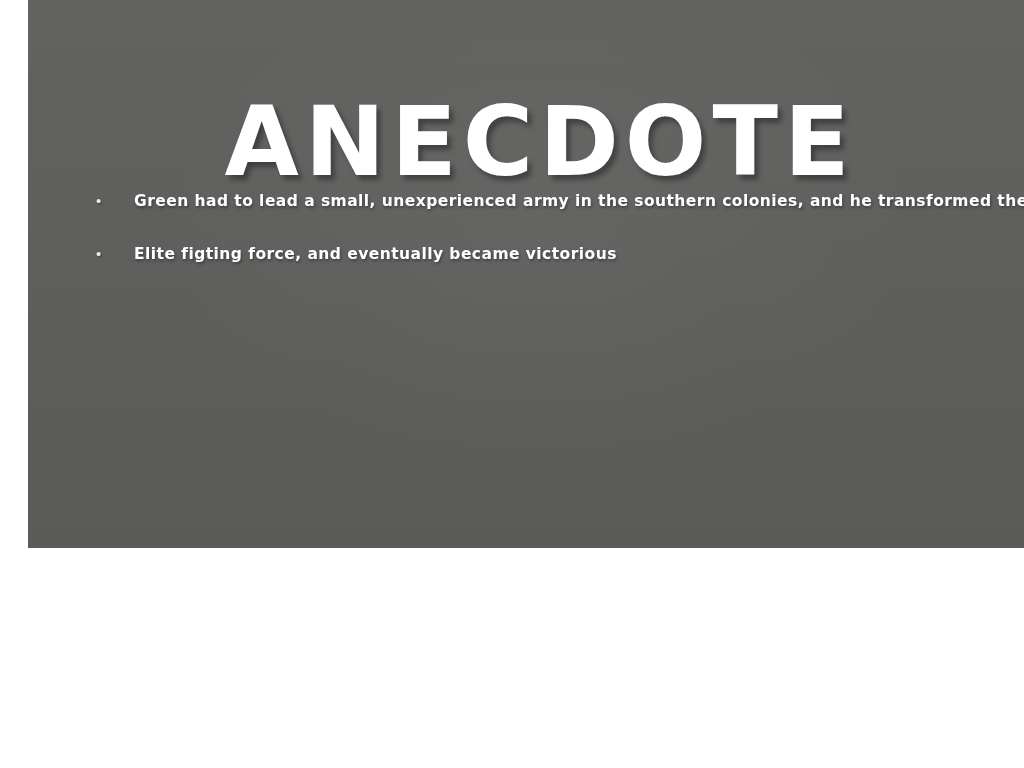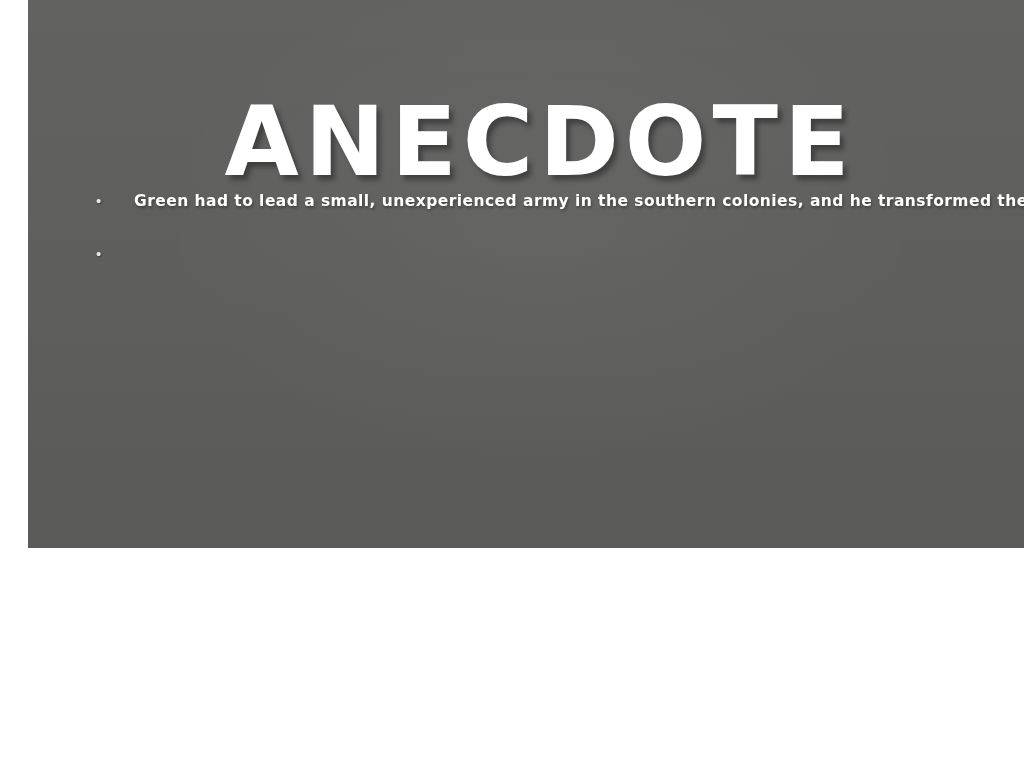--- a/index.html
+++ b/index.html
@@ -83,16 +83,17 @@
 
   <h1 class="slide-title">ANECDOTE</h1>
 
   <ul class="bullet-list">
     <li class="bullet-item">
       <span class="bullet-marker">•</span>
       <span class="bullet-text">Green had to lead a small, unexperienced army in the southern colonies, and he transformed them into...</span>
     </li>
     <li class="bullet-item">
       <span class="bullet-marker">•</span>
+      <span class="bullet-text">Elite figting force, and eventually became victorious</span>
     </li>
   </ul>
 
 </div>
 
 </body></html>

